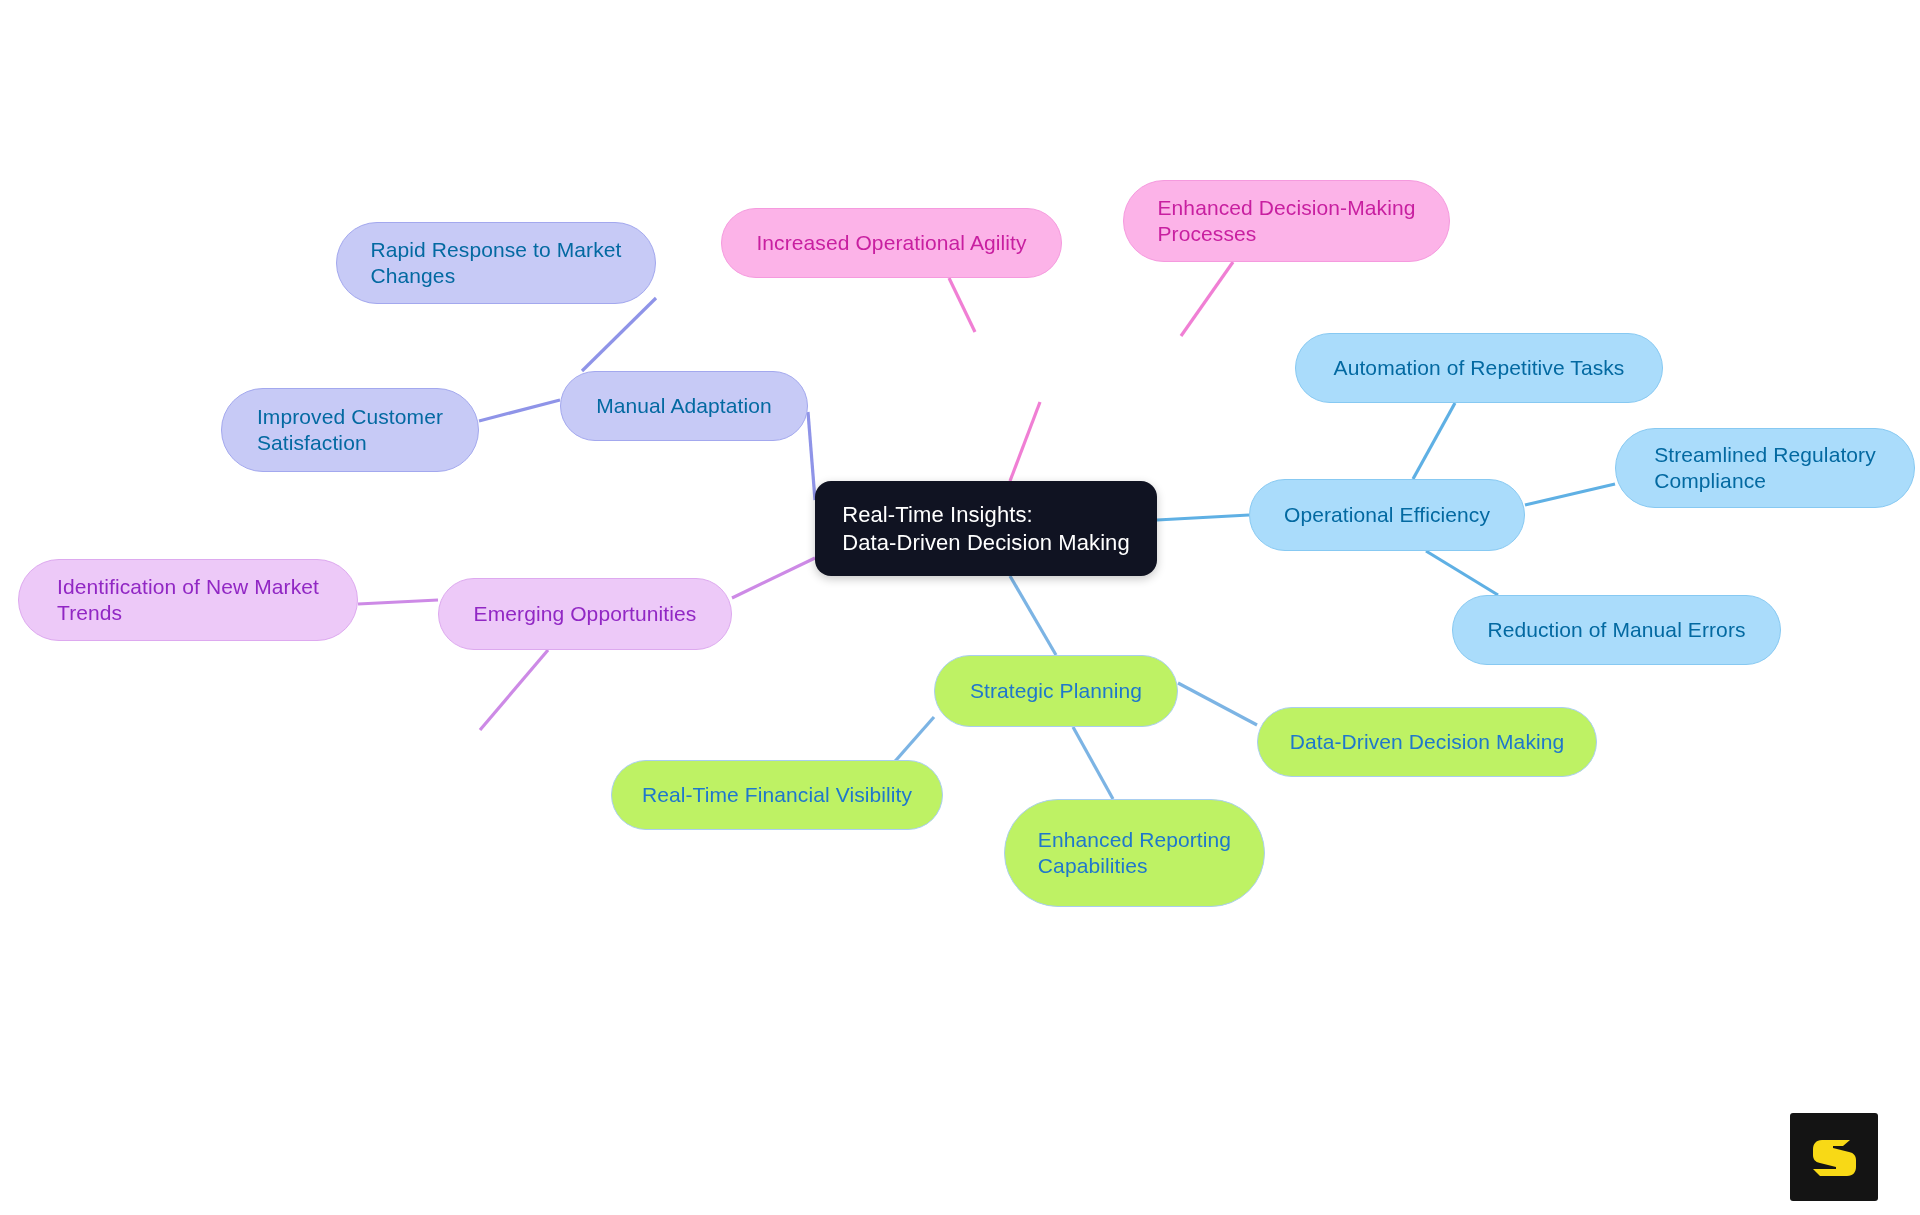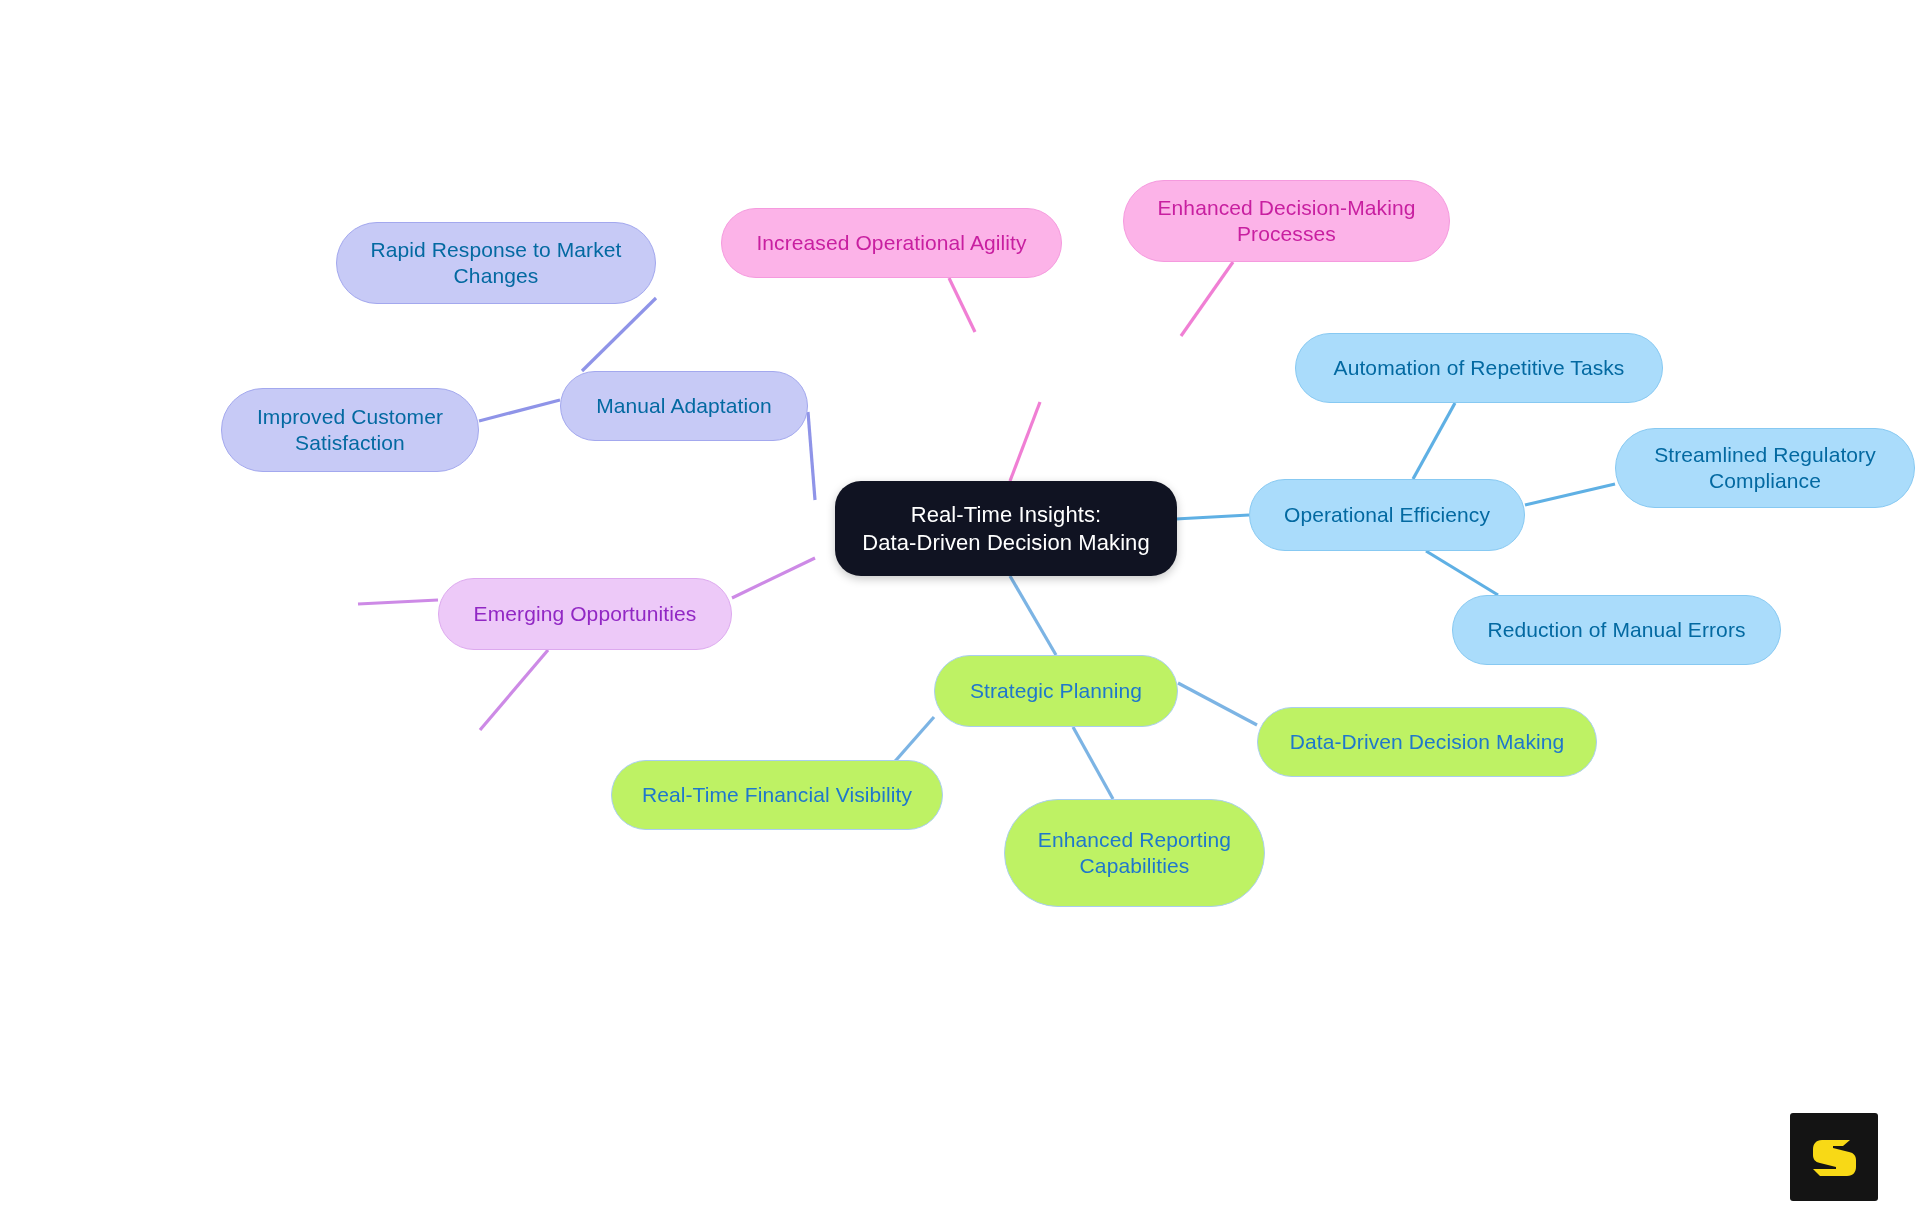--- a/index.html
+++ b/index.html
@@ -27,37 +27,36 @@
     width: 1920px;
     height: 1215px;
     pointer-events: none;
   }
   .node {
     position: absolute;
     box-sizing: border-box;
     display: flex;
     align-items: center;
     justify-content: center;
-    text-align: center;
+    text-align: left;
     border-radius: 999px;
     border-style: solid;
     border-width: 1.5px;
     line-height: 1.26;
     white-space: pre-line;
     letter-spacing: 0.1px;
     padding: 16px 14px;
   }
   .node.root {
-    border-radius: 26px;
+    border-radius: 16px;
     border: none;
     background: #101322;
     color: #ffffff;
     font-size: 22px;
     box-shadow: 0 3px 10px rgba(0,0,0,0.22);
-    margin-left: 20px;
   }
   .node.lavender {
     background: #c7caf6;
     border-color: #a3a8ee;
     color: #0369a1;
     font-size: 21px;
   }
   .node.pink {
     background: #fcb3e8;
     border-color: #f59ade;
@@ -176,20 +175,24 @@
     <span>Enhanced Reporting
 Capabilities</span>
   </div>
   <div class="node paleblue" style="left:1257px; top:707px; width:340px; height:70px;">
     <span>Data-Driven Decision Making</span>
   </div>
 
   <div class="node purple" style="left:438px; top:578px; width:294px; height:72px;">
     <span>Emerging Opportunities</span>
   </div>
+  <div class="node purple" style="left:18px; top:559px; width:340px; height:82px;">
+    <span>Identification of New Market
+Trends</span>
+  </div>
 
   <div id="logo">
     <svg width="56" height="56" viewBox="0 0 56 56">
       <path d="M44 11 L16 11 C10 11 7 15 7 20 L7 26 C7 30 9 33 14 34 L30 38 L30 40 L7 40 L14 47 L41 47 C47 47 50 43 50 38 L50 31 C50 27 48 24 43 23 L27 19 L27 17 L37 17 Z" fill="#f8d916"></path>
     </svg>
   </div>
 
 </div>
 
 </body></html>

